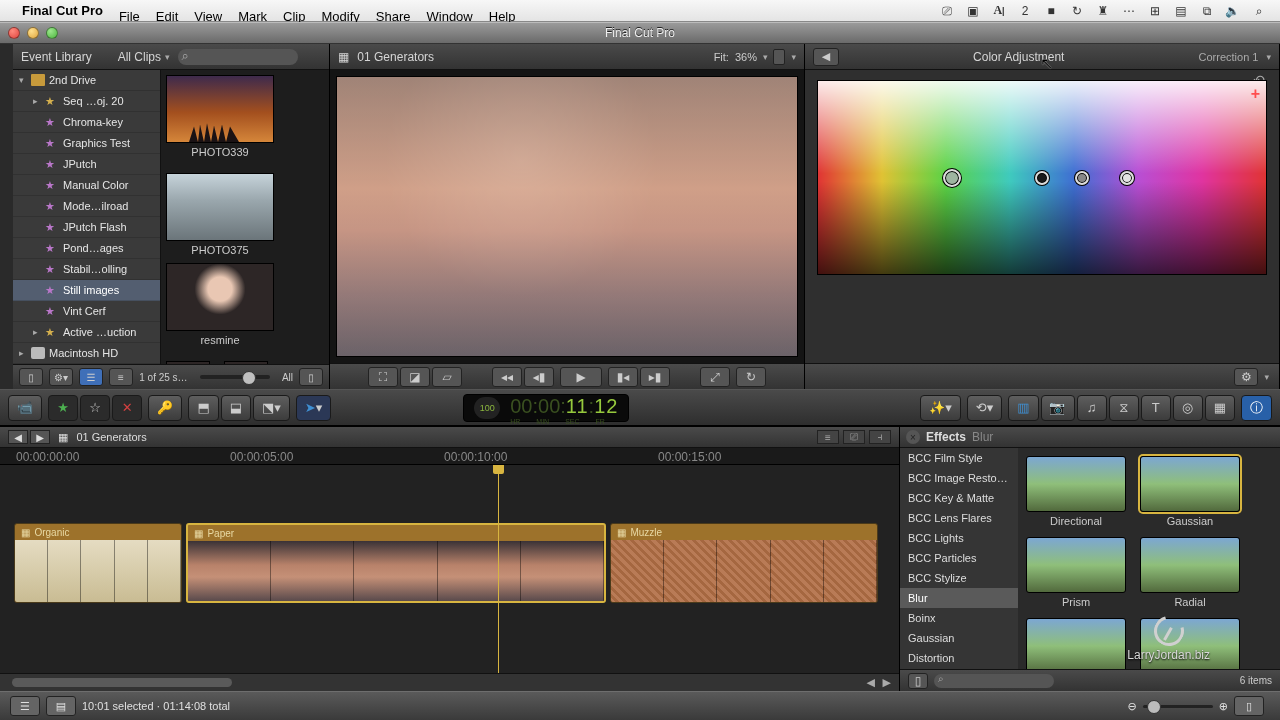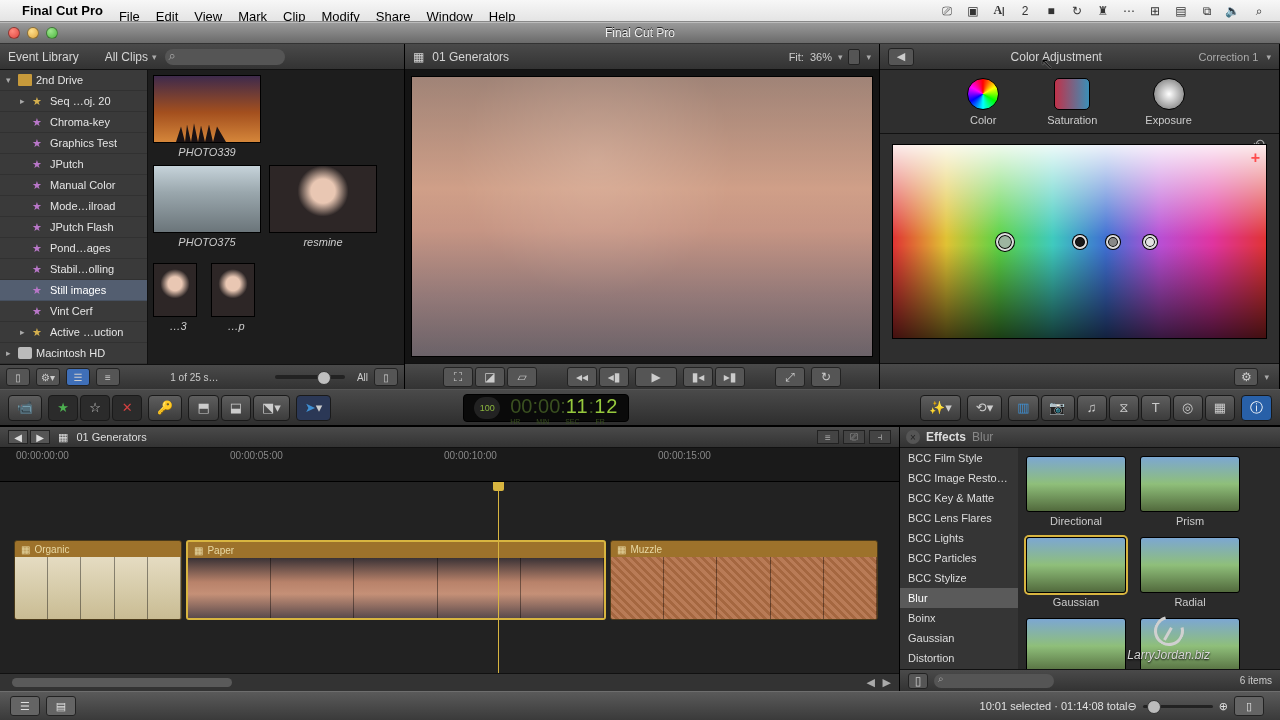--- a/index.html
+++ b/index.html
@@ -16,21 +16,21 @@
 
 .titlebar { height:22px; background:linear-gradient(#9a9a9a,#6a6a6a); display:flex; align-items:center; position:relative; border-top:1px solid #bbb; border-bottom:1px solid #333; }
 .traffic { display:flex; gap:7px; margin-left:8px; }
 .tdot { width:12px; height:12px; border-radius:50%; border:0.5px solid rgba(0,0,0,.4); }
 .tdot.r{background:radial-gradient(circle at 35% 30%,#ff8a7d,#e0443e);} .tdot.y{background:radial-gradient(circle at 35% 30%,#ffe08d,#e0a63e);} .tdot.g{background:radial-gradient(circle at 35% 30%,#9de68d,#4cb73e);}
 .titlebar .title { position:absolute; left:50%; transform:translateX(-50%); color:#eee; text-shadow:0 -1px 0 #222; font-size:12px; }
 
 
 .workspace { height:calc(720px - 22px - 22px - 37px - 265px - 29px); display:flex; background:#2a2a2a; }
 .col { display:flex; flex-direction:column; border-right:1px solid #000; }
-.col1 { width:405px; }
+.col1 { width:330px;padding-left:13px; }
 .col2 { width:475px; }
 .col3 { flex:1; }
 
 .panel-header { height:26px; background:linear-gradient(#4a4a4a,#333); display:flex; align-items:center; color:#d5d5d5; font-size:12px; padding:0 8px; border-bottom:1px solid #111; gap:8px; }
 .panel-header .back-btn { width:26px;height:18px;background:#555;border:1px solid #222;border-radius:3px; display:flex;align-items:center;justify-content:center;color:#ccc;font-size:11px;}
 .panel-header .dropdown { display:flex; align-items:center; gap:4px; }
 .panel-header .search { flex:1; height:16px; background:#555; border-radius:8px; max-width:120px; position:relative; }
 .panel-header .search::before { content:"⌕"; color:#aaa; position:absolute; left:4px; top:-1px; font-size:13px; }
 
 
@@ -38,21 +38,21 @@
 .ev-tree { width:148px; background:#3a3a3a; overflow:hidden; border-right:1px solid #111; }
 .tree-row { height:21px; display:flex; align-items:center; padding-left:6px; gap:4px; color:#e5e5e5; font-size:11px; border-bottom:1px solid rgba(0,0,0,.15); white-space:nowrap; overflow:hidden; }
 .tree-row.lvl1 { padding-left:20px; }
 .tree-row.sel { background:#535e70; color:#fff; }
 .tree-row .disc { font-size:9px; color:#aaa; width:8px; }
 .tree-row .ico { width:14px;height:12px;background:#c79a3b;border-radius:1px; display:inline-block;}
 .tree-row .ico.hd { background:#bbb; border-radius:2px;}
 .tree-row .ico.star { background:none;color:#d5b04e; }
 .tree-row .ico.ev { background:none;color:#b977c9; }
 
-.clip-grid { flex:1; padding:6px; display:flex; flex-wrap:wrap; gap:8px 10px; align-content:flex-start; overflow:hidden; position:relative;font-style:italic;}
+.clip-grid { flex:1; padding:6px; display:flex; flex-wrap:wrap; gap:8px 10px; align-content:flex-start; overflow:hidden; position:relative;}
 .clip { width:106px; }
 .clip .thumb { width:106px; height:66px; background:#555; box-shadow:0 0 0 1px #000; }
 .clip .thumb.sm{width:42px;height:52px;} .clip.sm{width:48px;}
 .clip .label { color:#ccc; font-size:11px; text-align:center; margin-top:4px; overflow:hidden; text-overflow:ellipsis; white-space:nowrap;}
 .thumb.sunset{background:linear-gradient(#3e2a4c 0%,#a34f1e 55%,#d5863a 100%);position:relative;}
 .thumb.sunset::after{content:"";position:absolute;bottom:0;left:22px;width:50px;height:22px;background:#1a1214;clip-path:polygon(0 100%,10% 30%,18% 100%,22% 20%,30% 100%,36% 15%,44% 100%,50% 25%,58% 100%,66% 20%,74% 100%,82% 30%,100% 100%);}
 .thumb.city{background:linear-gradient(#c6d3da 0%,#9aa7ad 40%,#6b757a 100%);}
 .thumb.face{background:radial-gradient(circle at 50% 38%,#e9c7b3 18%,#2d2626 38%);}
 
 .lib-footer { height:25px; background:linear-gradient(#4a4a4a,#333); border-top:1px solid #111; display:flex; align-items:center; padding:0 6px; gap:6px; color:#ccc; font-size:10px;}
@@ -103,21 +103,21 @@
 .tc-small{color:#3a5020;font-size:20px;}
 .tc-labels{display:flex;gap:16px;font-size:7px;color:#3a5020;margin-bottom:-4px;}
 .tc-col{display:flex;flex-direction:column;align-items:flex-start;}
 .blue-ico{color:#3f8fd2;}
 
 
 .timeline-area{height:265px;display:flex;background:#2a2a2a;border-top:1px solid #000;}
 .tl-left{flex:1;display:flex;flex-direction:column;border-right:1px solid #000;}
 .tl-header{height:21px;background:linear-gradient(#4a4a4a,#333);display:flex;align-items:center;padding:0 8px;gap:8px;color:#ddd;font-size:11px;border-bottom:1px solid #111;}
 .tl-header .nav{display:flex;gap:2px;} .tl-header .nav .nb{width:20px;height:14px;background:#555;border:1px solid #222;display:flex;align-items:center;justify-content:center;font-size:10px;}
-.ruler{height:34px;background:#1a1a1a;border-bottom:1px solid #000;display:flex;align-items:center;font-size:10px;color:#888;position:relative;padding-left:16px;}
+.ruler{height:17px;background:#1a1a1a;border-bottom:1px solid #000;display:flex;align-items:center;font-size:12px;color:#888;position:relative;padding-left:16px;}
 .ruler .tick{position:absolute;top:2px;}
 .playhead{position:absolute;top:0;bottom:0;width:1px;background:#d8b540;z-index:5;}
 .playhead::before{content:"";position:absolute;top:-2px;left:-5px;width:11px;height:11px;background:#d8b540;border-radius:2px;}
 .tl-tracks{flex:1;background:#222;position:relative;overflow:hidden;}
 .clip-row{position:absolute;top:58px;left:14px;right:14px;height:80px;display:flex;gap:4px;}
 .tl-clip{border:1px solid #4a3a1a;border-radius:3px;overflow:hidden;display:flex;flex-direction:column;background:#8a5c24;}
 .tl-clip.sel{border:2px solid #d8b540;}
 .tl-clip .chead{height:16px;background:rgba(216,181,64,.25);display:flex;align-items:center;padding:0 6px;font-size:10px;color:#e8d9a4;gap:4px;}
 .tl-clip .filmstrip{flex:1;display:flex;}
 .tl-clip .fs-frame{flex:1;border-right:1px solid rgba(0,0,0,.4);}
@@ -148,21 +148,21 @@
 .bottom-bar{height:29px;background:linear-gradient(#5a5a5a,#3a3a3a);border-top:1px solid #6e6e6e;display:flex;align-items:center;padding:0 10px;color:#e0e0e0;font-size:11px;}
 .bb-btn{width:30px;height:20px;background:#646464;border:1px solid #222;border-radius:3px;margin-right:6px;display:flex;align-items:center;justify-content:center;}
 .bb-right{margin-left:auto;display:flex;gap:6px;align-items:center;}
 .bb-slider{width:70px;height:3px;background:#222;border-radius:2px;position:relative;}
 .bb-slider::after{content:"";position:absolute;left:4px;top:-5px;width:12px;height:12px;background:#bcbcbc;border:1px solid #333;border-radius:50%;}
 
 .header-right-controls{margin-left:auto;display:flex;align-items:center;gap:8px;}
 .correction-label{color:#aaa;font-size:11px;}
 .small-arrow{font-size:9px;color:#aaa;}
 
-.watermark{position:absolute;right:70px;bottom:58px;color:#d8d8d8;font-size:12px;text-shadow:0 1px 2px #000;display:flex;flex-direction:column;align-items:center;pointer-events:none;font-style:italic;}
+.watermark{position:absolute;right:70px;bottom:58px;color:#d8d8d8;font-size:12px;text-shadow:0 1px 2px #000;display:flex;flex-direction:column;align-items:center;pointer-events:none;}
 .watermark .ring{width:30px;height:30px;border:3px solid #d0d0d0;border-radius:50%;position:relative;margin-bottom:2px;border-top-color:transparent;transform:rotate(30deg);}
 .watermark .ring::after{content:"";position:absolute;left:11px;top:8px;width:3px;height:14px;background:#d0d0d0;}
 
 .tl-right-icons{margin-left:auto;display:flex;gap:4px;}
 .tl-right-icons .ib{width:22px;height:14px;background:#444;border:1px solid #222;display:flex;align-items:center;justify-content:center;font-size:10px;color:#aaa;}
 
 .viewer-hdr-right{margin-left:auto;display:flex;align-items:center;gap:6px;font-size:11px;color:#ccc;}
 .mini-switch{width:12px;height:16px;background:#555;border:1px solid #222;border-radius:2px;}
 .cursor{position:absolute;left:1040px;top:54px;font-size:16px;color:#000;text-shadow:0 0 1px #fff;pointer-events:none;z-index:50;}
 </style>
@@ -367,34 +367,20 @@
 
   <div class="col col3">
     <div class="panel-header">
       <div class="back-btn">◀</div>
       <span style="flex:1;text-align:center;">Color Adjustment</span>
       <div class="header-right-controls">
         <span class="correction-label">Correction 1</span>
         <span class="small-arrow">▾</span>
       </div>
     </div>
-    <div class="color-tabs">
-      <div class="ctab color">
-          <div class="sw"></div>
-          <span>Color</span>
-        </div>
-      <div class="ctab sat">
-          <div class="sw"></div>
-          <span>Saturation</span>
-        </div>
-      <div class="ctab exp">
-          <div class="sw"></div>
-          <span>Exposure</span>
-        </div>
-    </div>
     <div class="color-board">
       <span class="cb-reset">↶</span>
       <div class="colorboard-grad">
         <span class="cb-plus">+</span>
         <div class="cb-puck p1"></div>
         <div class="cb-puck p2"></div>
         <div class="cb-puck p3"></div>
         <div class="cb-puck p4"></div>
       </div>
     </div>
@@ -538,26 +524,26 @@
           <div class="fx-cat">Boinx</div>
           <div class="fx-cat">Gaussian</div>
           <div class="fx-cat">Distortion</div>
         </div>
       <div class="fx-thumbs" id="fx-thumbs">
           <div class="fxt">
             <div class="t"></div>
             <div class="l">Directional</div>
           </div>
           <div class="fxt">
+            <div class="t sel"></div>
+            <div class="l">Gaussian</div>
+          </div>
+          <div class="fxt">
             <div class="t"></div>
             <div class="l">Prism</div>
-          </div>
-          <div class="fxt">
-            <div class="t sel"></div>
-            <div class="l">Gaussian</div>
           </div>
           <div class="fxt">
             <div class="t"></div>
             <div class="l">Radial</div>
           </div>
           <div class="fxt">
             <div class="t"></div>
           </div>
           <div class="fxt">
             <div class="t"></div>
@@ -572,21 +558,21 @@
           </div>
       </div>
       <span>6 items</span>
     </div>
   </div>
 </div>
 
 <div class="bottom-bar">
   <div class="bb-btn">☰</div>
   <div class="bb-btn">▤</div>
-  <span style="flex:1;text-align:right;">10:01 selected · 01:14:08 total</span>
+  <span style="flex:1;text-align:left;">10:01 selected · 01:14:08 total</span>
   <div class="bb-right">
     <span>⊖</span>
     <div class="bb-slider"></div>
     <span>⊕</span>
     <div class="bb-btn">▯</div>
   </div>
 </div>
 
 <div class="watermark">
   <div class="ring"></div>

